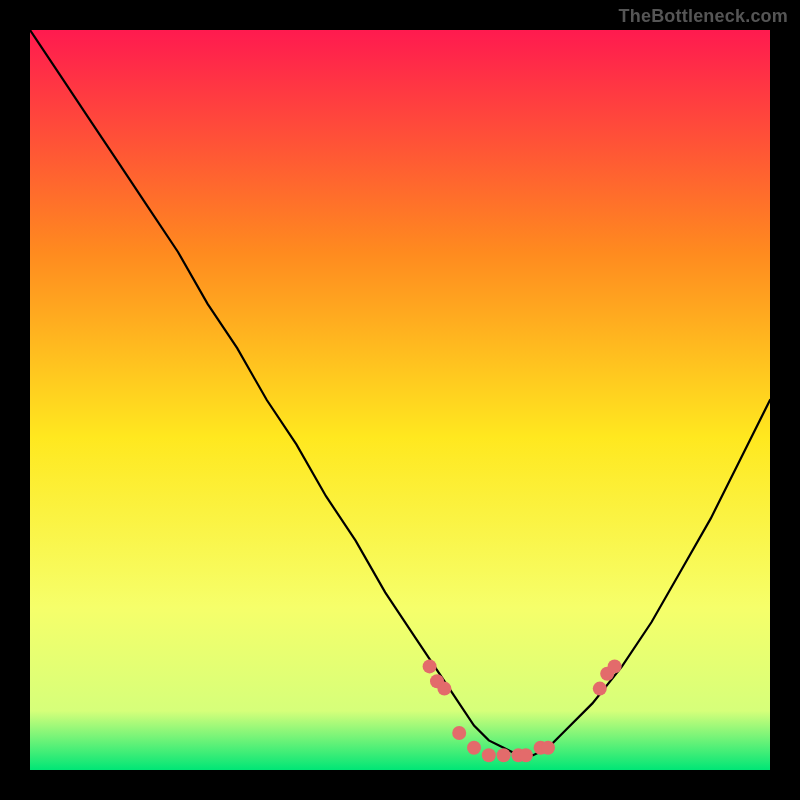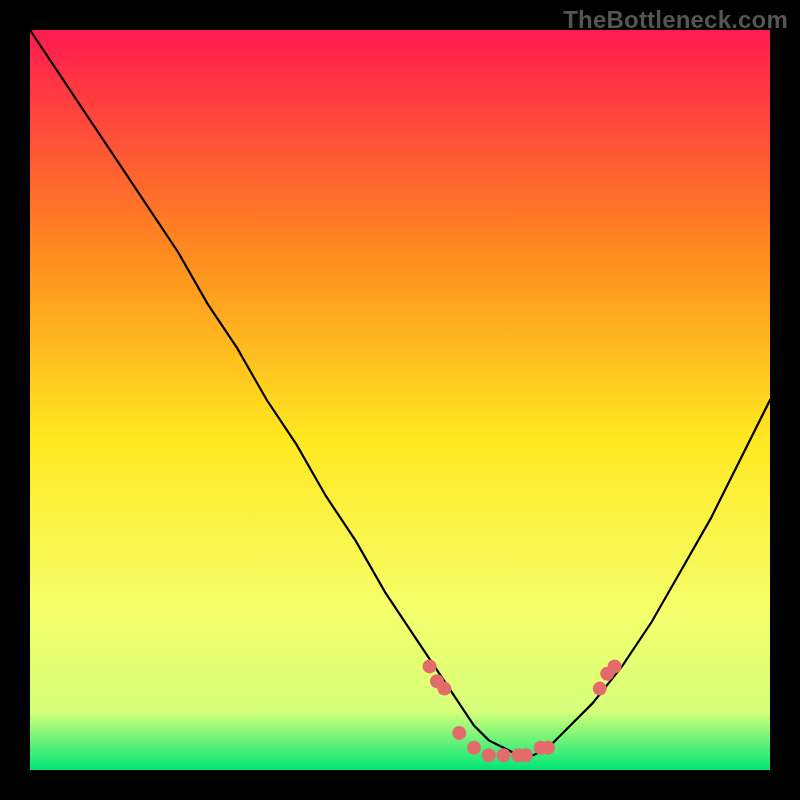--- a/index.html
+++ b/index.html
@@ -8,21 +8,21 @@
     position: relative;
     width: 800px;
     height: 800px;
     background: #000;
   }
   .watermark {
     position: absolute;
     top: 6px;
     right: 12px;
     font-family: Arial, Helvetica, sans-serif;
-    font-size: 24px;
+    font-size: 18px;
     font-weight: 600;
     color: #555;
     letter-spacing: 0.2px;
     z-index: 5;
   }
   svg.plot {
     position: absolute;
     left: 30px;
     top: 30px;
     width: 740px;

